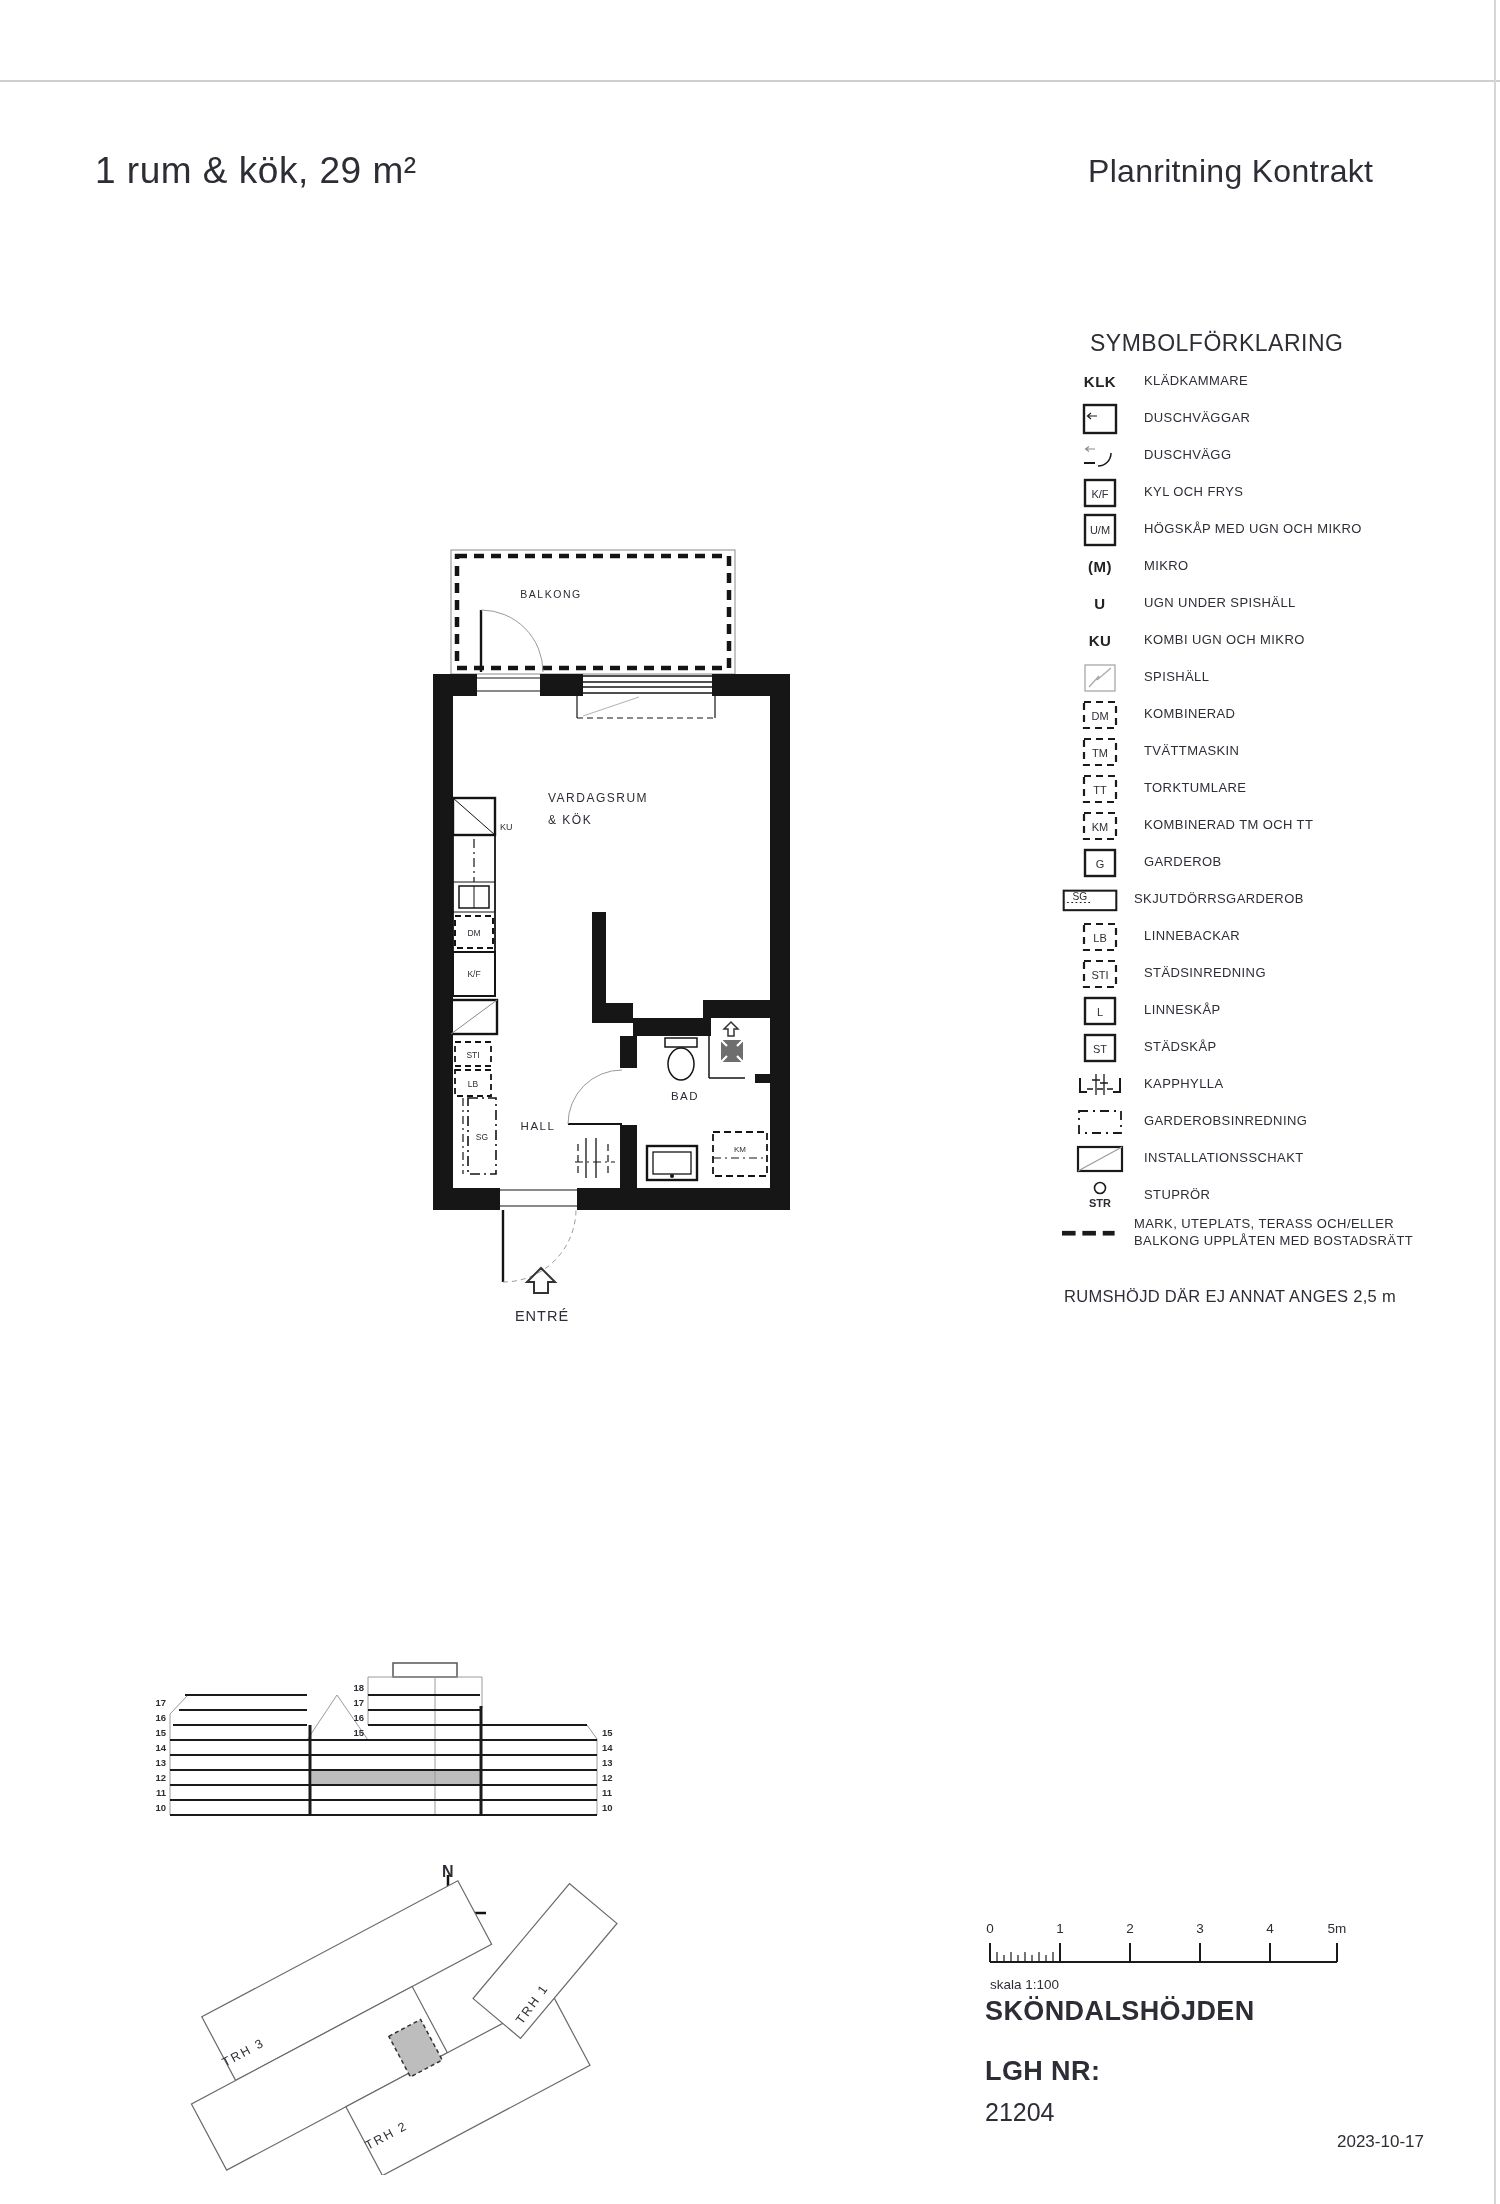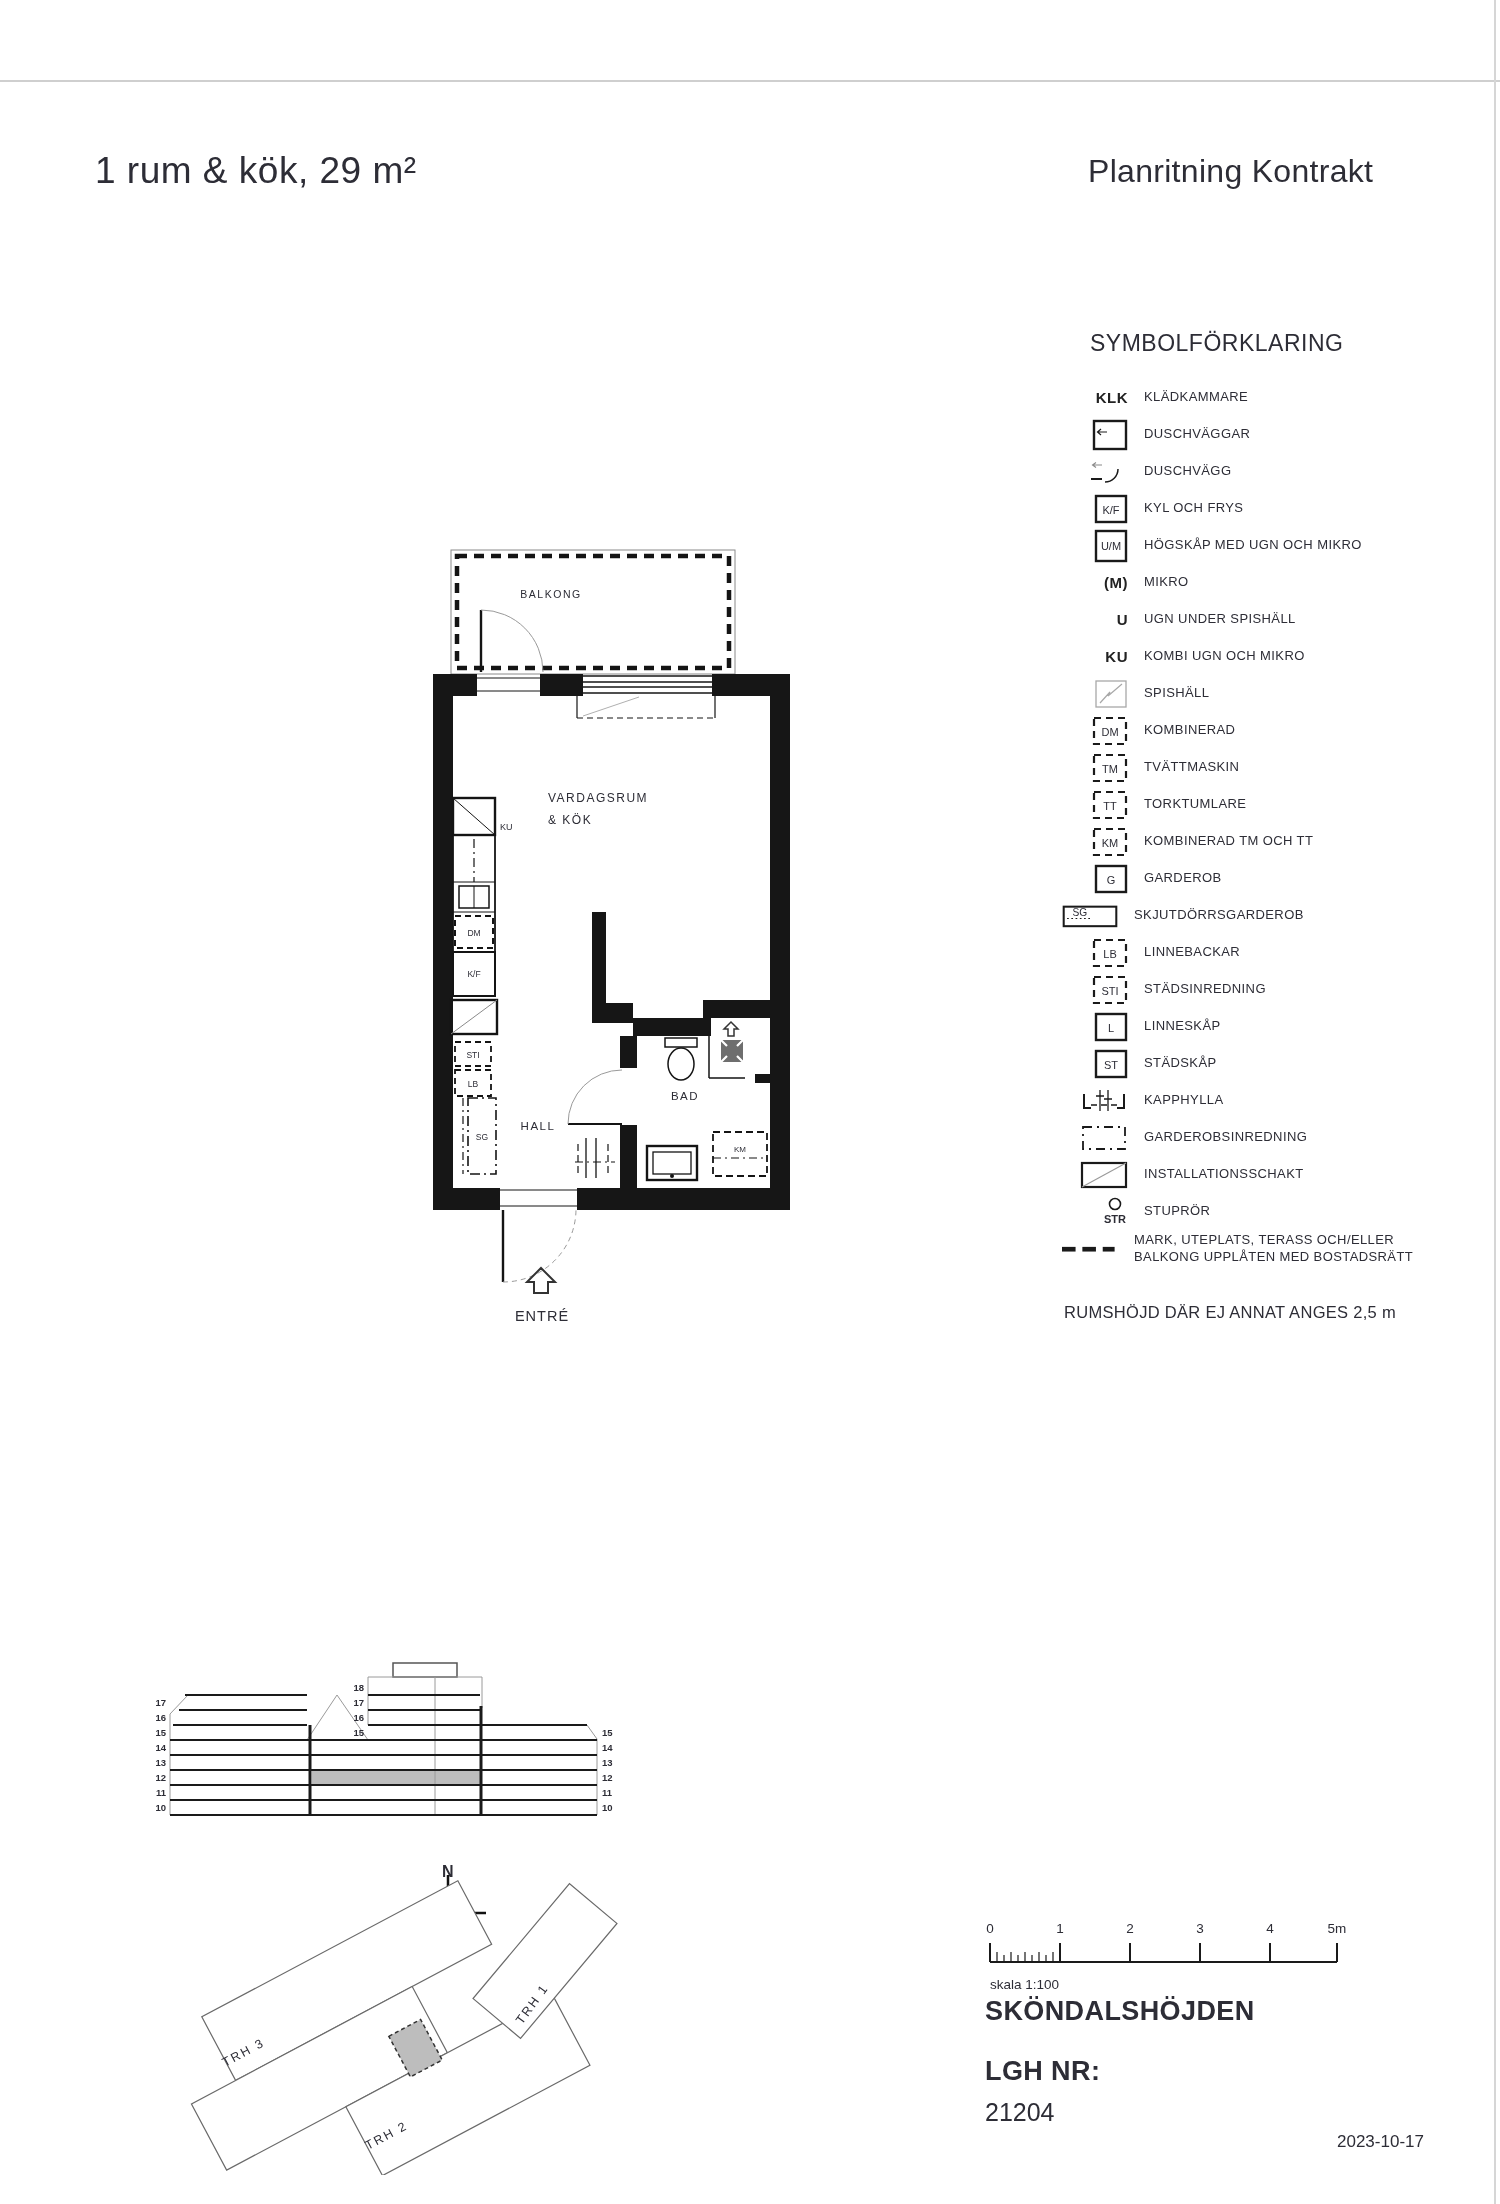--- a/index.html
+++ b/index.html
@@ -6,23 +6,23 @@
   body{
     width:1500px;height:2204px;position:relative;background:#fff;
     font-family:"Liberation Sans",sans-serif;color:#2d2d36;overflow:hidden;
   }
   .abs{position:absolute;}
   .page-top-line{left:0;top:80px;width:1500px;height:2px;background:#cfcfcf;}
   .page-right-line{left:1494px;top:0;width:2px;height:2204px;background:#d6d6d6;}
   .main-title{left:95px;top:150px;font-size:37px;letter-spacing:0.5px;}
   .doc-title{left:1088px;top:153px;font-size:32px;letter-spacing:0.3px;text-align:right;}
   .legend{left:1072px;top:330px;width:424px;}
-  .legend-title{font-size:23px;letter-spacing:0.5px;margin-left:18px;margin-bottom:22px;}
+  .legend-title{font-size:23px;letter-spacing:0.5px;margin-left:18px;margin-bottom:6px;}
   .legend-row{display:flex;align-items:center;gap:16px;min-height:37px;}
-  .legend-row .sym{width:56px;flex:none;display:flex;justify-content:flex-end;align-items:center;overflow:visible;}
+  .legend-row .sym{width:56px;flex:none;display:flex;justify-content:center;align-items:center;overflow:visible;}
   .legend-row .lbl{font-size:13px;letter-spacing:0.4px;line-height:1.3;max-width:300px;}
   .code-txt{font-size:15px;font-weight:700;color:#222;letter-spacing:0.5px;}
   .legend-note{margin-top:36px;font-size:16.5px;letter-spacing:0.3px;max-width:420px;margin-left:-8px;}
   .footer-project{left:985px;top:1996px;font-size:27px;font-weight:bold;letter-spacing:0.4px;}
   .footer-lgh{left:985px;top:2056px;font-size:27px;font-weight:bold;letter-spacing:0.4px;}
   .footer-num{left:985px;top:2098px;font-size:25px;}
   .footer-date{left:1337px;top:2132px;font-size:17px;}
   svg text{font-family:"Liberation Sans",sans-serif;fill:#2d2d36;}
 </style>
 </head>

